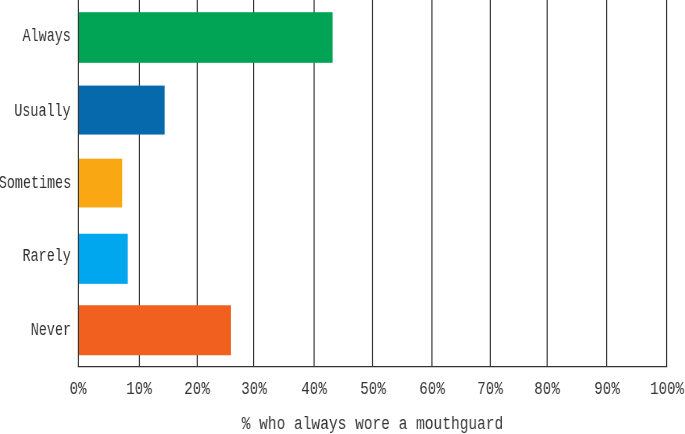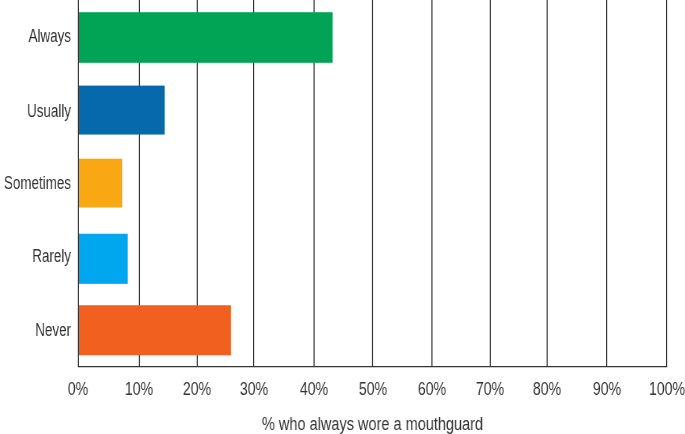--- a/index.html
+++ b/index.html
@@ -1,19 +1,19 @@
 <!DOCTYPE html>
 <html><head>
 <meta charset="utf-8">
 <title>Mouthguard use bar chart</title>
 <style>
   html,body{margin:0;padding:0;background:#ffffff;}
   body{width:685px;height:434px;overflow:hidden;
        font-family:"Liberation Sans",sans-serif;}
-  #chart{position:relative;width:685px;height:434px;background:#ffffff;overflow:hidden;}
+  #chart{position:relative;width:685px;height:434px;background:#ffffff;overflow:hidden;font-family:Liberation Mono, monospace;}
   #plot-svg{position:absolute;left:0;top:0;display:block;}
   .lbl{position:absolute;white-space:nowrap;color:#333333;line-height:18px;
        font-size:18px;font-weight:400;will-change:transform;}
   .cat-label{transform-origin:100% 50%;transform:scaleX(0.745);text-align:right;}
   .tick-label{transform-origin:50% 50%;transform:scaleX(0.786);text-align:center;width:120px;}
   .axis-title{transform-origin:50% 50%;transform:scaleX(0.807);text-align:center;left:0;}
 </style>
 </head>
 <body>
 

